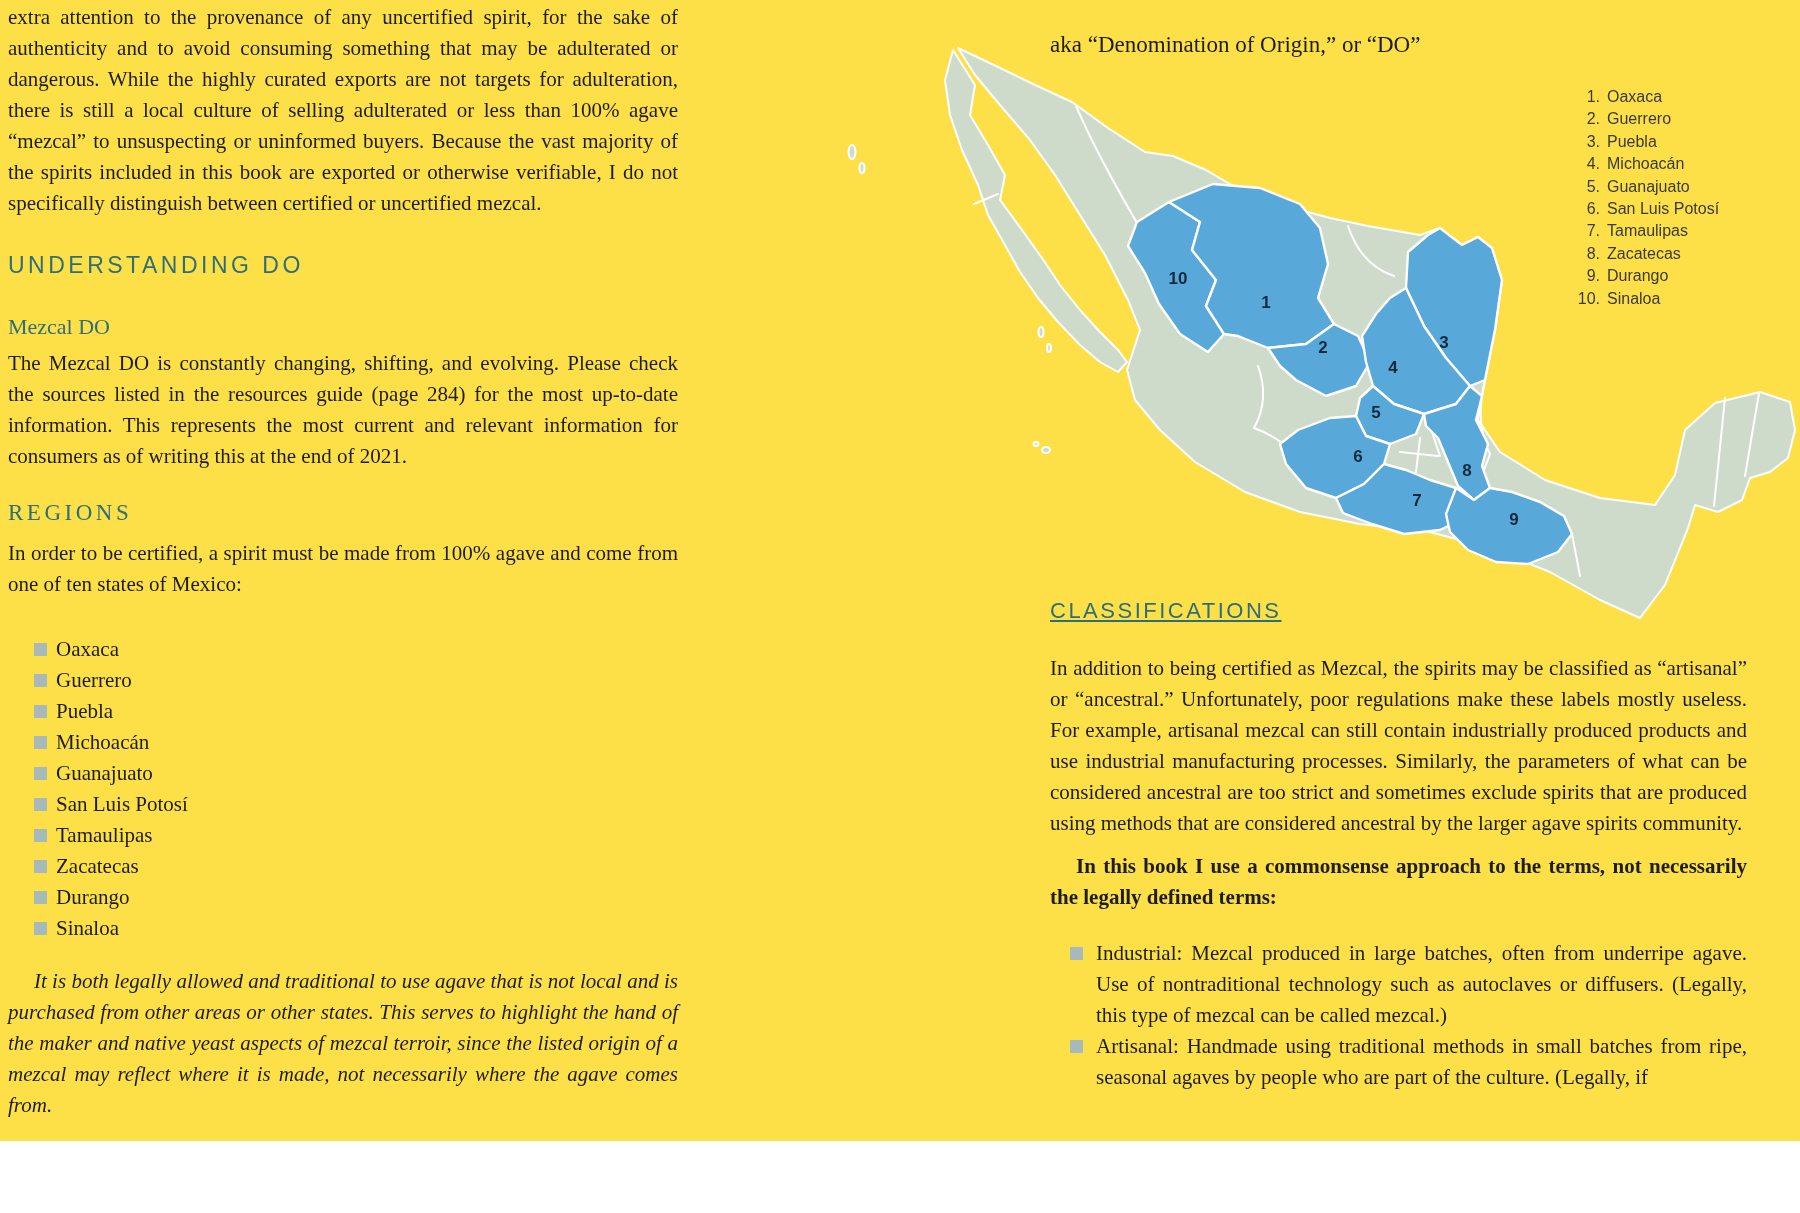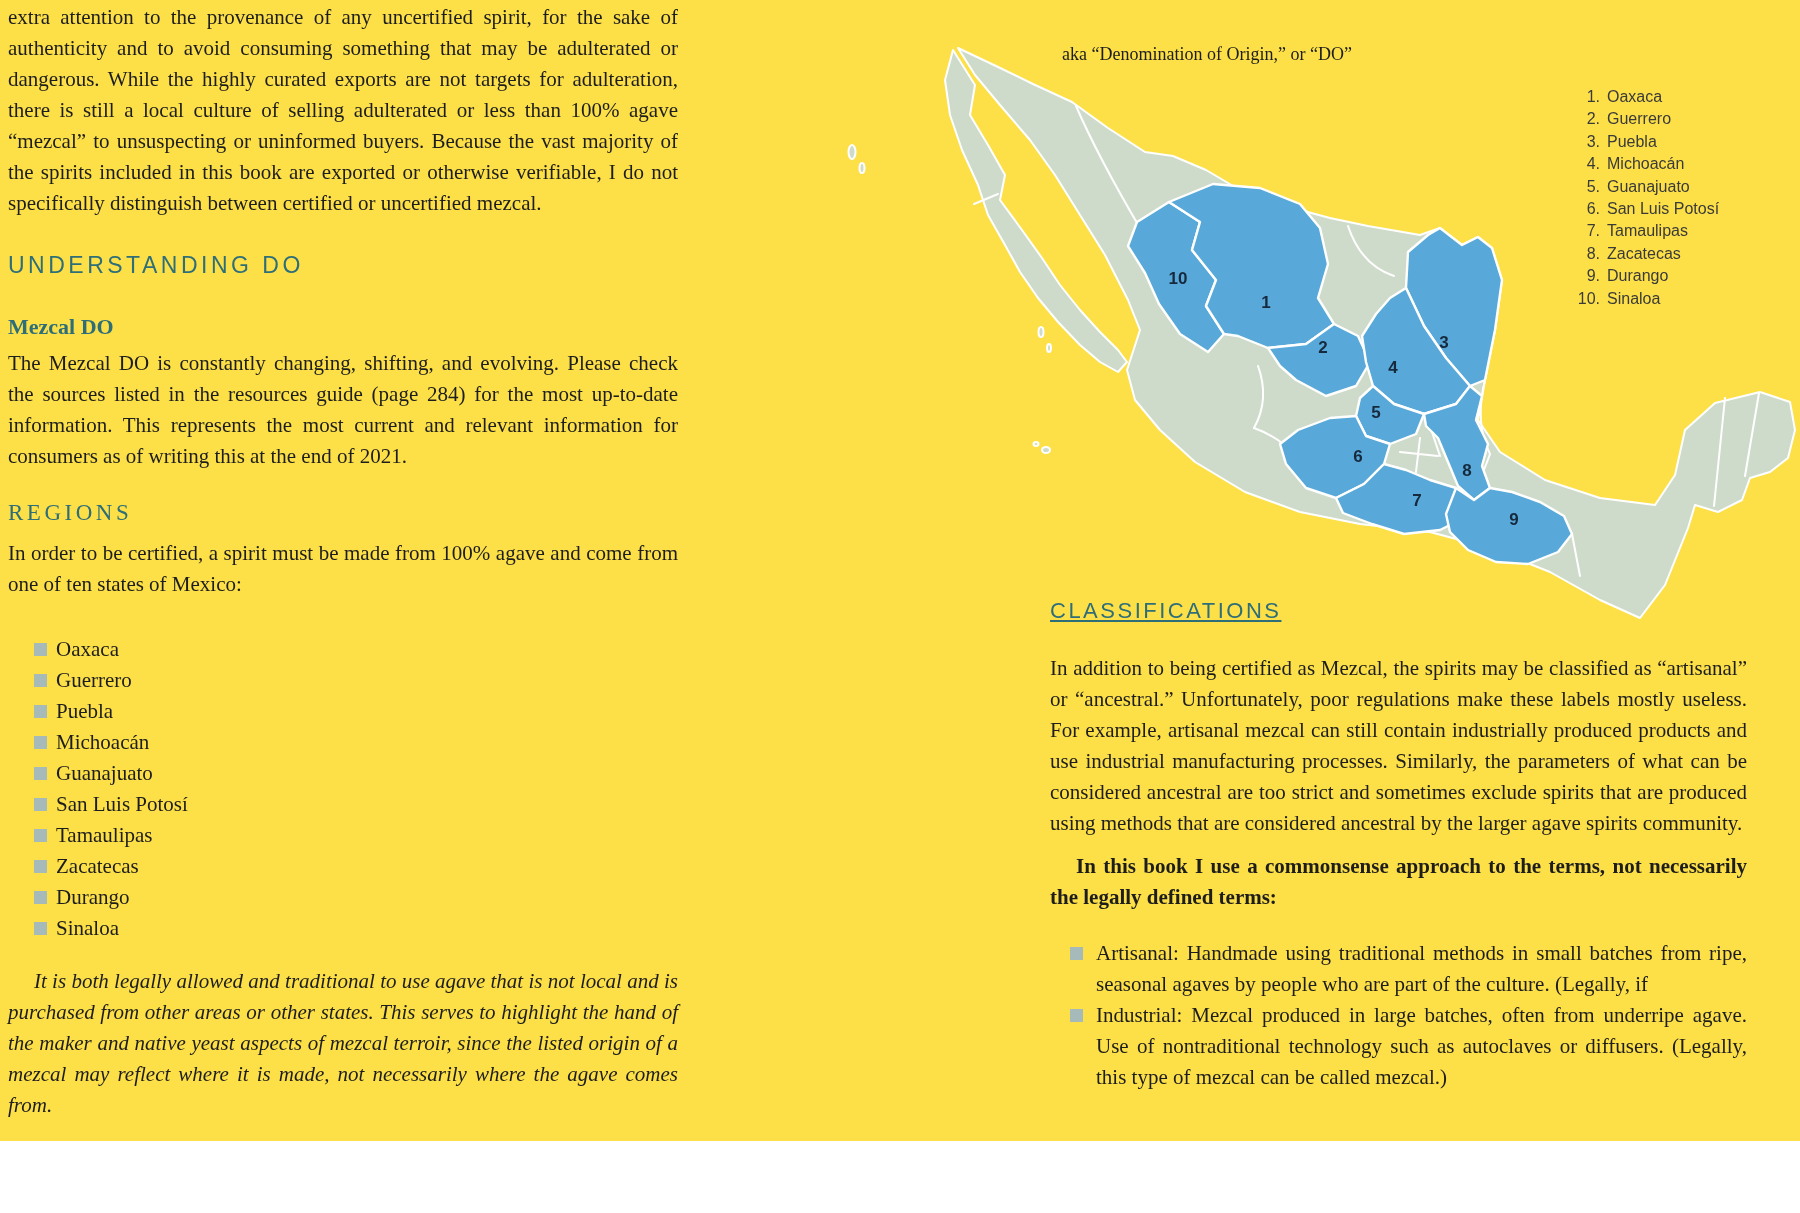--- a/index.html
+++ b/index.html
@@ -4,23 +4,23 @@
 <style>
   html,body{margin:0;padding:0;background:#fff;}
   #spread{position:relative;width:1800px;height:1141px;background:#fde047;overflow:hidden;
           font-family:"Liberation Serif","DejaVu Serif",serif;}
   .abs{position:absolute;}
   .serif-body{font-family:"Liberation Serif","DejaVu Serif",serif;font-size:21px;line-height:31px;
               text-align:justify;color:#1d1d1d;margin:0;}
   .teal-heading{font-family:"Liberation Sans","DejaVu Sans",sans-serif;font-weight:normal;
                 font-size:23px;letter-spacing:3.5px;color:#2e6e78;margin:0;white-space:nowrap;}
   .teal-heading-sm{font-size:22px;letter-spacing:2.5px;text-decoration:underline;}
-  .sub-heading{font-family:"Liberation Serif","DejaVu Serif",serif;font-weight:bold;
+  .sub-heading{font-family:"Liberation Serif","DejaVu Serif",serif;font-weight:normal;
                font-size:22px;color:#2e6e78;margin:0;}
-  .subtitle{font-family:"Liberation Serif","DejaVu Serif",serif;font-size:18px;color:#1d1d1d;margin:12px;white-space:nowrap;}
+  .subtitle{font-family:"Liberation Serif","DejaVu Serif",serif;font-size:23px;color:#1d1d1d;margin:0;white-space:nowrap;}
   ul{list-style:none;margin:0;padding:0;}
   .state-li{position:relative;padding-left:48px;height:31px;line-height:31px;
             font-size:21px;color:#1d1d1d;text-align:left;}
   .bullet-sq{position:absolute;left:26px;top:9px;width:13px;height:13px;background:#a5bab9;}
   .term-li{position:relative;padding-left:46px;font-size:21px;line-height:31px;
            text-align:justify;color:#1d1d1d;}
   .term-li .bullet-sq{left:20px;top:9px;}
   .indent-first{text-indent:26px;}
   .footer{font-family:"Liberation Serif","DejaVu Serif",serif;font-size:15px;
           letter-spacing:1.5px;color:#222;white-space:nowrap;}
@@ -166,21 +166,21 @@
     <div class="legend-row"><span class="legend-num">10.</span><span>Sinaloa</span></div>
   </div>
 
   <h2 class="abs teal-heading teal-heading-sm z2" id="h-classifications">CLASSIFICATIONS</h2>
 
   <p class="abs serif-body z2" id="p-classifications">In addition to being certified as Mezcal, the spirits may be classified as “artisanal” or “ancestral.” Unfortunately, poor regulations make these labels mostly useless. For example, artisanal mezcal can still contain industrially produced products and use industrial manufacturing processes. Similarly, the parameters of what can be considered ancestral are too strict and sometimes exclude spirits that are produced using methods that are considered ancestral by the larger agave spirits community.</p>
 
   <p class="abs serif-body indent-first z2" id="p-approach">In this book I use a commonsense approach to the terms, not necessarily the legally defined terms:</p>
 
   <ul class="abs z2" id="list-terms">
+    <li class="term-li"><span class="bullet-sq"></span><span>Industrial: Mezcal produced in large batches, often from underripe agave. Use of nontraditional technology such as autoclaves or diffusers. (Legally, this type of mezcal can be called mezcal.)</span></li>
     <li class="term-li"><span class="bullet-sq"></span><span>Artisanal: Handmade using traditional methods in small batches from ripe, seasonal agaves by people who are part of the culture. (Legally, if</span></li>
-    <li class="term-li"><span class="bullet-sq"></span><span>Industrial: Mezcal produced in large batches, often from underripe agave. Use of nontraditional technology such as autoclaves or diffusers. (Legally, this type of mezcal can be called mezcal.)</span></li>
   </ul>
 
   <div class="abs footer" id="footer-right">
     <span>Introduction</span><span class="gap-left">41</span>
   </div>
 
 </div>
 
 </body></html>

